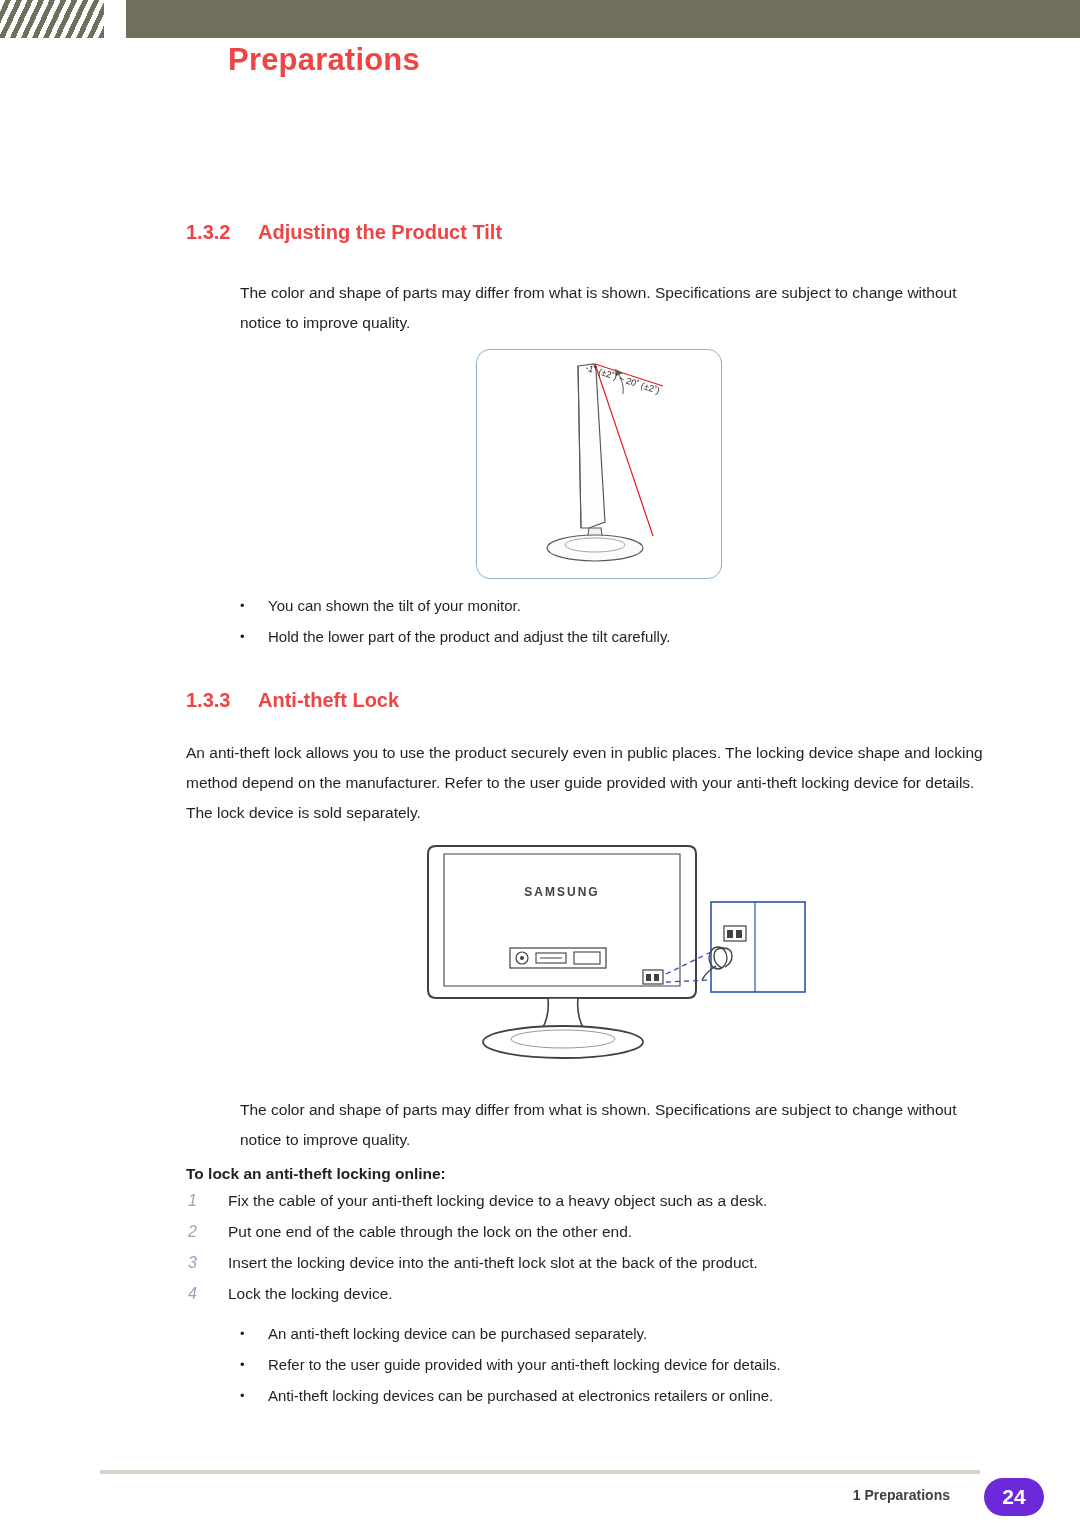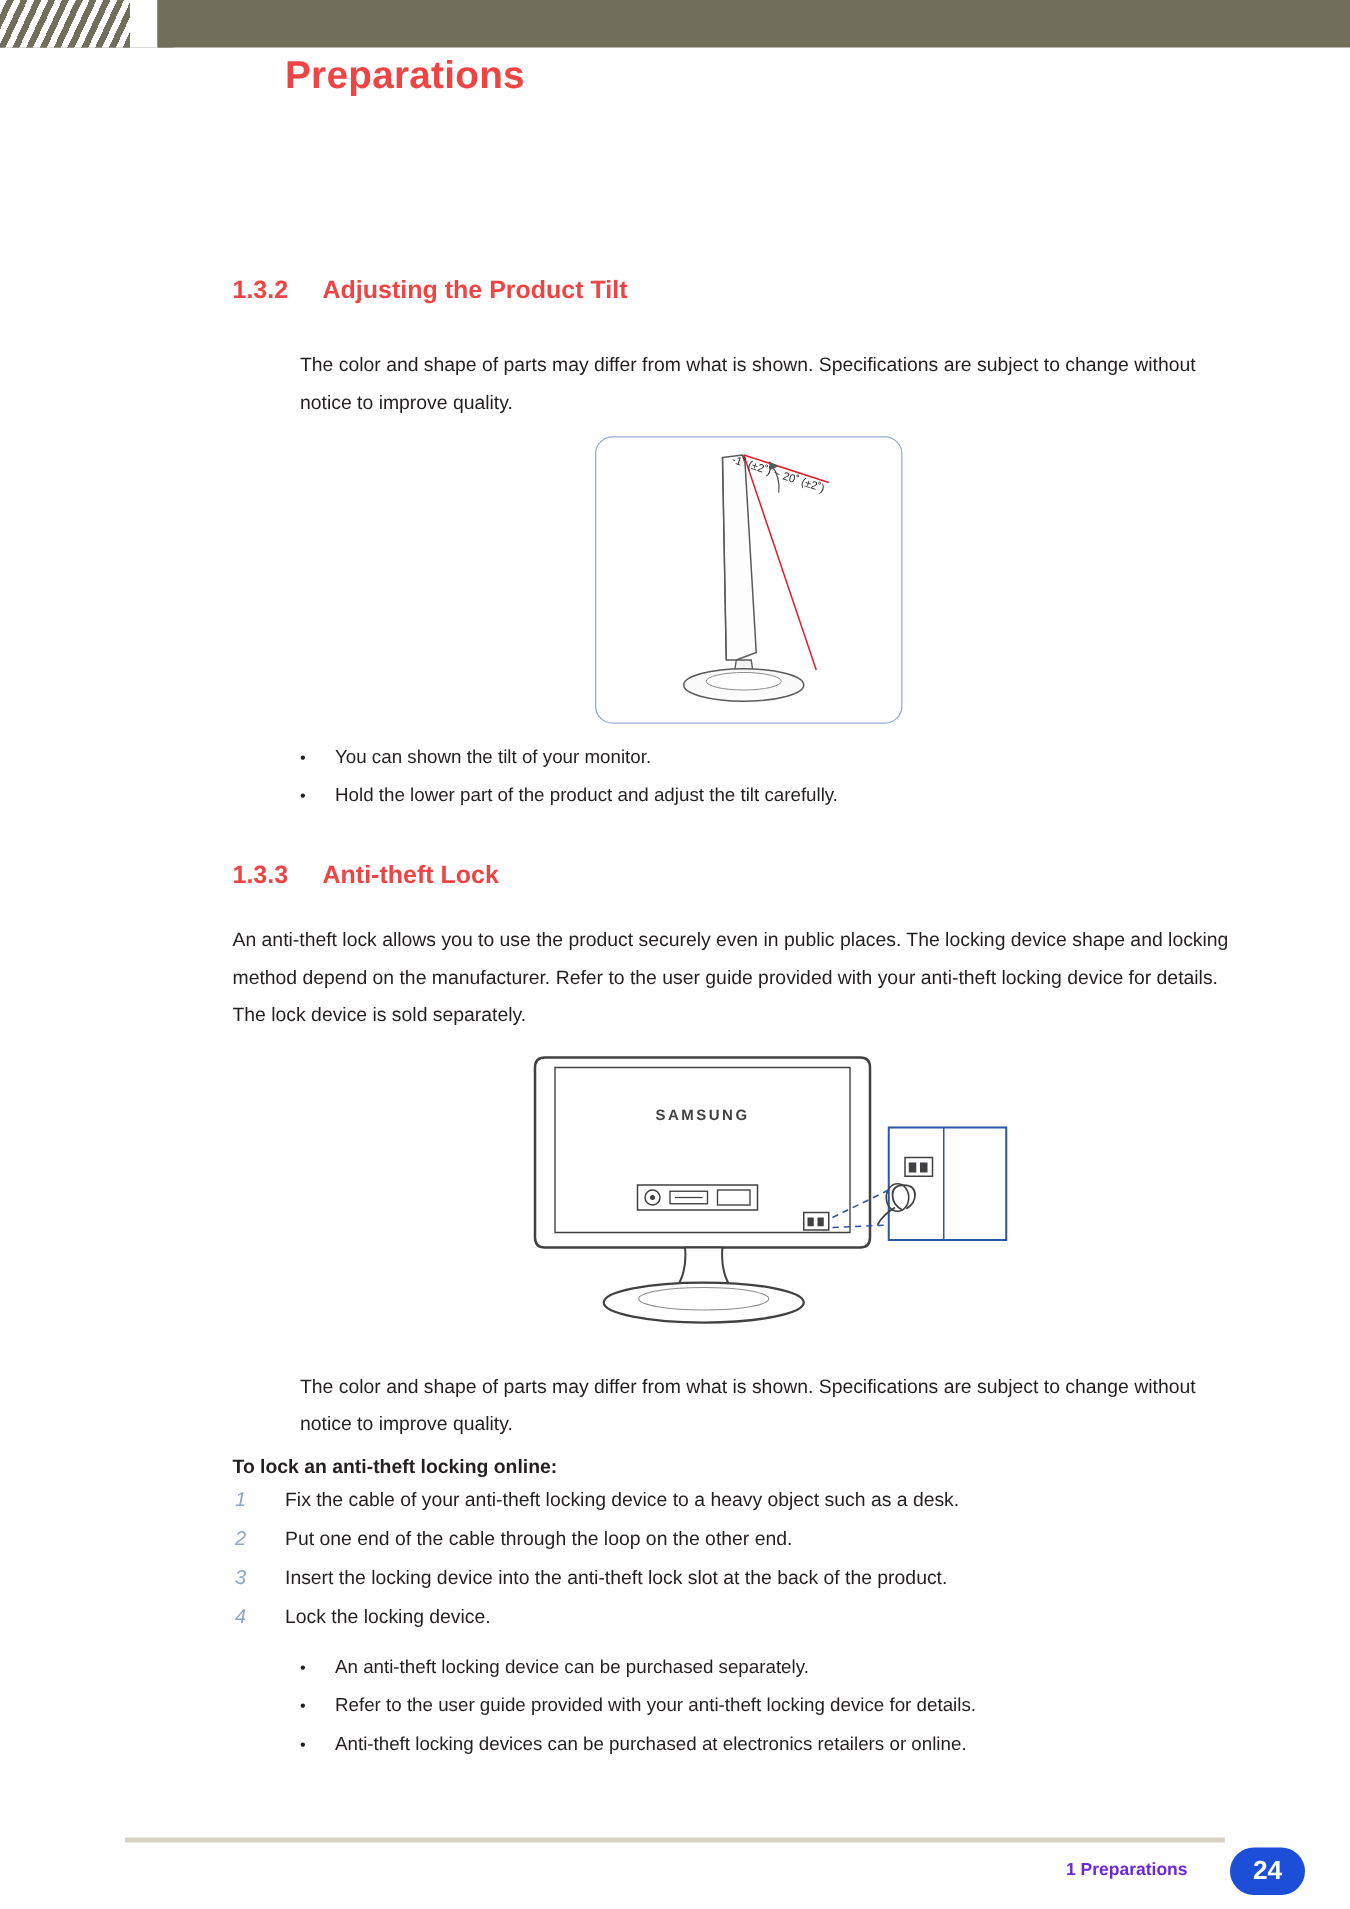--- a/index.html
+++ b/index.html
@@ -146,29 +146,29 @@
     width: 880px;
     height: 4px;
     background: #d8d3c4;
   }
   .footer-text {
     position: absolute;
     right: 130px;
     top: 1487px;
     font-size: 14px;
     font-weight: bold;
-    color: #6d28d9;
+    color: #404040;
   }
   .footer-page {
     position: absolute;
     right: 36px;
     top: 1478px;
     width: 60px;
     height: 38px;
-    background: #1d4ed8;
+    background: #6d28d9;
     color: #ffffff;
     font-size: 21px;
     font-weight: bold;
     display: flex;
     align-items: center;
     justify-content: center;
     border-radius: 19px;
   }
 </style>
 </head>
@@ -268,21 +268,21 @@
 
 <div class="bold-line" style="left:186px; top:1165px;">To lock an anti-theft locking online:</div>
 
 <div class="steps" style="left:188px; top:1192px; width:800px;">
   <div class="step-row">
     <span class="step-num">1</span>
     <span>Fix the cable of your anti-theft locking device to a heavy object such as a desk.</span>
   </div>
   <div class="step-row">
     <span class="step-num">2</span>
-    <span>Put one end of the cable through the loop on the other end.</span>
+    <span>Put one end of the cable through the lock on the other end.</span>
   </div>
   <div class="step-row">
     <span class="step-num">3</span>
     <span>Insert the locking device into the anti-theft lock slot at the back of the product.</span>
   </div>
   <div class="step-row">
     <span class="step-num">4</span>
     <span>Lock the locking device.</span>
   </div>
 </div>

